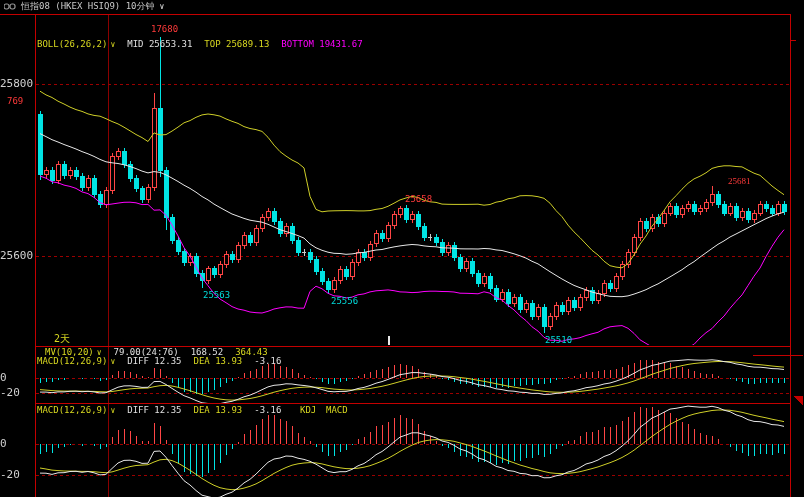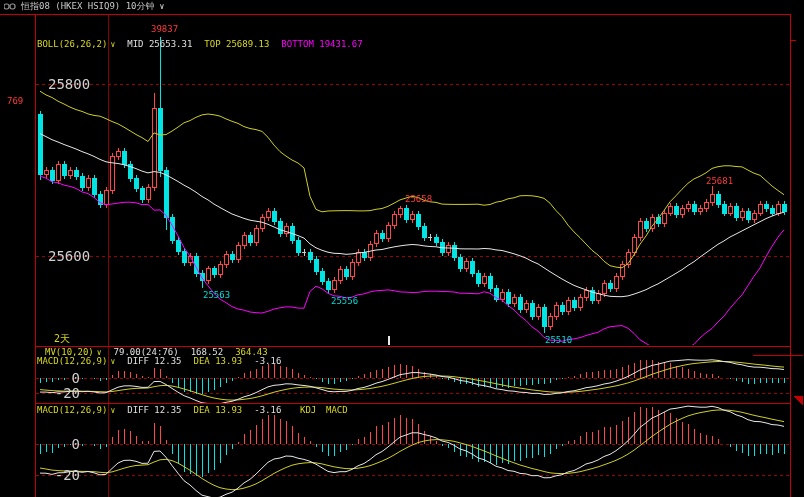--- a/index.html
+++ b/index.html
@@ -5,21 +5,21 @@
   html,body{margin:0;padding:0;background:#000;}
   #app{position:relative;width:804px;height:497px;background:#000;overflow:hidden;
        font-family:"DejaVu Sans Mono","Liberation Mono",monospace;}
   .titlebar{position:absolute;left:0;top:0;width:760px;height:13px;display:flex;align-items:center;
             gap:5px;padding-left:4px;box-sizing:border-box;font-size:9px;line-height:11px;color:#c8c8c8;}
   .titlebar .chev{color:#e0e0e0;font-size:8px;}
   svg#chart{position:absolute;left:0;top:0;}
   .hdr-row{position:absolute;display:flex;gap:12px;font-size:9px;line-height:11px;white-space:nowrap;z-index:5;}
   .hdr-row .chev{font-size:8px;margin-left:1px;}
   .abs{position:absolute;z-index:5;font-size:10px;line-height:11px;white-space:nowrap;margin-left:17px;}
-  .tick{position:absolute;left:0;width:32px;text-align:right;font-size:14px;line-height:10px;z-index:4;margin-left:48px;}
+  .tick{position:absolute;left:0;width:32px;text-align:left;font-size:11px;line-height:10px;z-index:4;}
   .ann{position:absolute;font-size:9px;line-height:10px;z-index:6;}
   .menu-item{position:absolute;font-size:9px;line-height:11px;z-index:6;cursor:default;}
 </style>
 </head>
 <body>
 
 <div id="app">
 
   <div class="titlebar">
     <span style="display:inline-flex;align-items:center;">
@@ -612,20 +612,20 @@
   <div id="ticks">
       <span class="tick" style="top: 79px; color: rgb(208, 208, 208);">25800</span>
       <span class="tick" style="top: 251px; color: rgb(208, 208, 208);">25600</span>
       <span class="tick" style="top: 373px; color: rgb(208, 208, 208);">0</span>
       <span class="tick" style="top: 388px; color: rgb(208, 208, 208);">-20</span>
       <span class="tick" style="top: 439px; color: rgb(208, 208, 208);">0</span>
       <span class="tick" style="top: 470px; color: rgb(208, 208, 208);">-20</span>
     </div>
   <div id="annotations">
       <span class="ann" style="left: 7px; top: 96px; color: rgb(255, 58, 58);">769</span>
-      <span class="ann" style="left: 151px; top: 24px; color: rgb(255, 58, 58);">39837</span>
+      <span class="ann" style="left: 151px; top: 24px; color: rgb(255, 58, 58);">17680</span>
       <span class="ann" style="left: 203px; top: 290px; color: rgb(0, 220, 220);">25563</span>
       <span class="ann" style="left: 331px; top: 296px; color: rgb(0, 220, 220);">25556</span>
       <span class="ann" style="left: 405px; top: 194px; color: rgb(255, 58, 58);">25658</span>
       <span class="ann" style="left: 545px; top: 335px; color: rgb(0, 220, 220);">25510</span>
-      <span class="ann" style="left: 706px; top: 176px; color: rgb(255, 58, 58);">25681</span>
+      <span class="ann" style="left: 728px; top: 176px; color: rgb(255, 58, 58); font-family: Liberation Serif, serif;">25681</span>
     </div>
 </div>
 
 </body></html>

